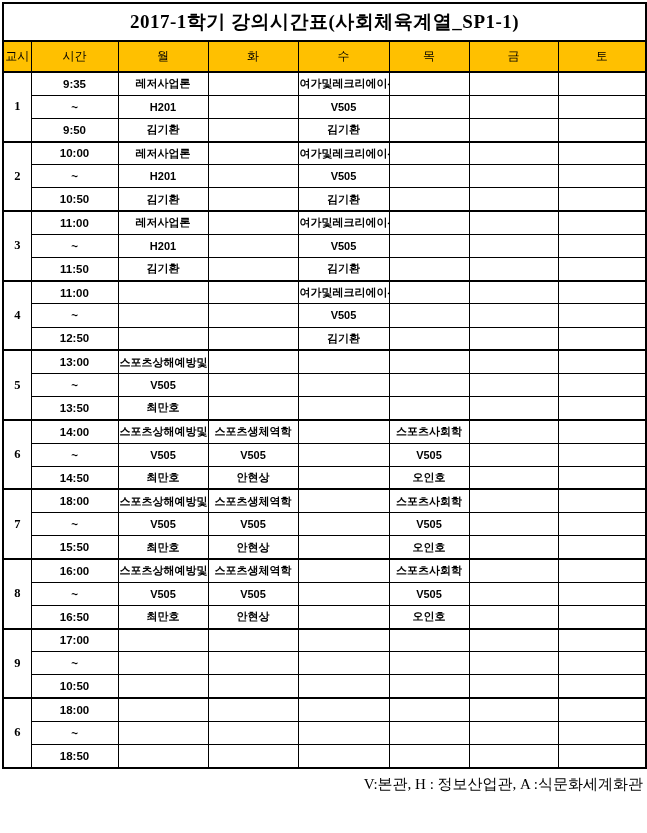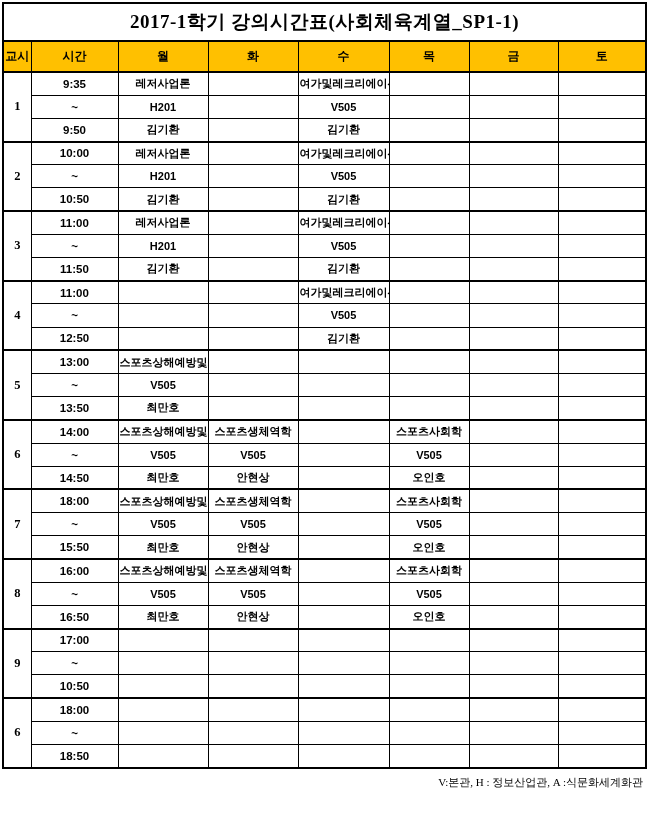--- a/index.html
+++ b/index.html
@@ -36,21 +36,21 @@
     border-bottom: 2px solid var(--border-color, #000);
     font-family: Liberation Serif, serif;
     font-weight: bold;
     font-size: 19px;
     letter-spacing: 0.5px;
     background: #ffffff;
   }
   tr.day-header-row th {
     height: 31px;
     background: var(--header-bg, #FFC000);
-    font-weight: bold;
+    font-weight: normal;
     font-size: 12px;
   }
   tbody td { height: 23.2px; }
   tr.period-start td { border-top: 2px solid var(--border-color, #000); }
   td.period-no {
     font-family: "Liberation Serif", serif;
     font-weight: bold;
     font-size: 12.5px;
   }
   td.time-cell {
@@ -60,21 +60,21 @@
   td.class-cell {
     font-weight: bold;
     font-size: 11px;
     white-space: nowrap;
     padding: 0 1px;
   }
   .footer-note {
     width: 643px;
     text-align: right;
     font-family: "Liberation Serif", serif;
-    font-size: 11px;
+    font-size: 15px;
     padding: 6px 2px 0 0;
   }
 </style>
 </head>
 <body>
 
 <div class="page">
   <table class="timetable">
     <colgroup>
       <col style="width:28px">

